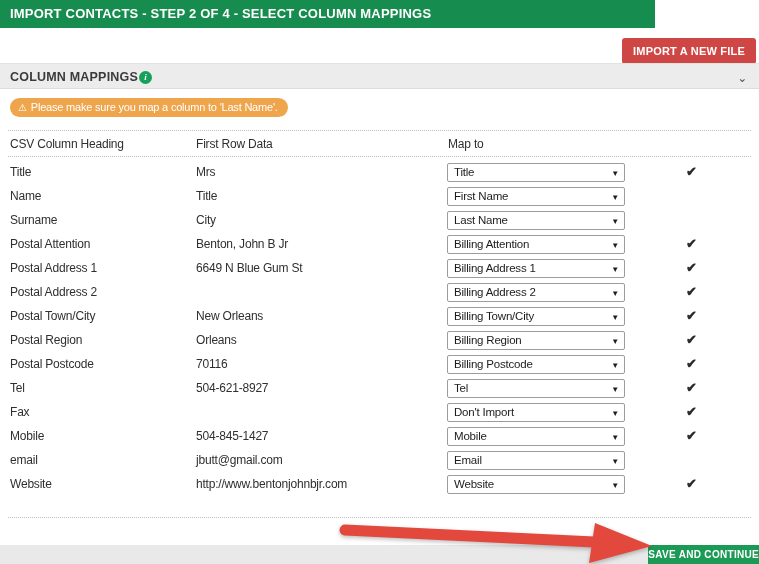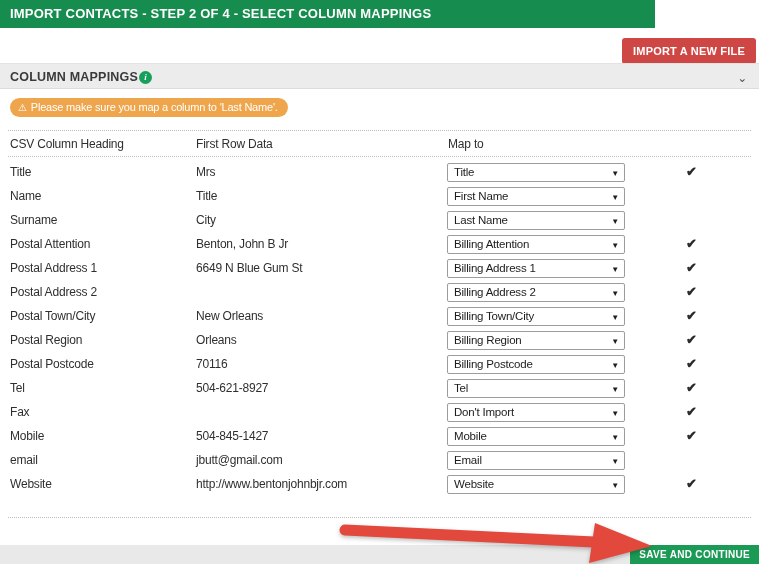--- a/index.html
+++ b/index.html
@@ -78,21 +78,21 @@
   .cell-check { position:absolute; left:686px; top:3px; font-size:13px; color:#2b2b2b; font-weight:bold; }
 
   
   .footer-bar {
     position:absolute; top:545px; left:0; width:759px; height:19px;
     background:#E9E9E9;
   }
   .btn-green {
     position:absolute; top:545px; right:0; height:19px;
     background:#1A9A55; color:#fff; border:none;
-    font-family:inherit; font-size:10px; font-weight:bold; padding:0 9px;
+    font-family:inherit; font-size:10px; font-weight:bold; padding:0 0;
     letter-spacing:0.3px; cursor:pointer;
   }
 
   .arrow-overlay {
     position:absolute; top:0; left:0; width:759px; height:564px;
     pointer-events:none;
   }
   .arrow-overlay .arrow-shape { filter:drop-shadow(0 2px 2px rgba(0,0,0,0.25)); }
 </style>
 </head>

